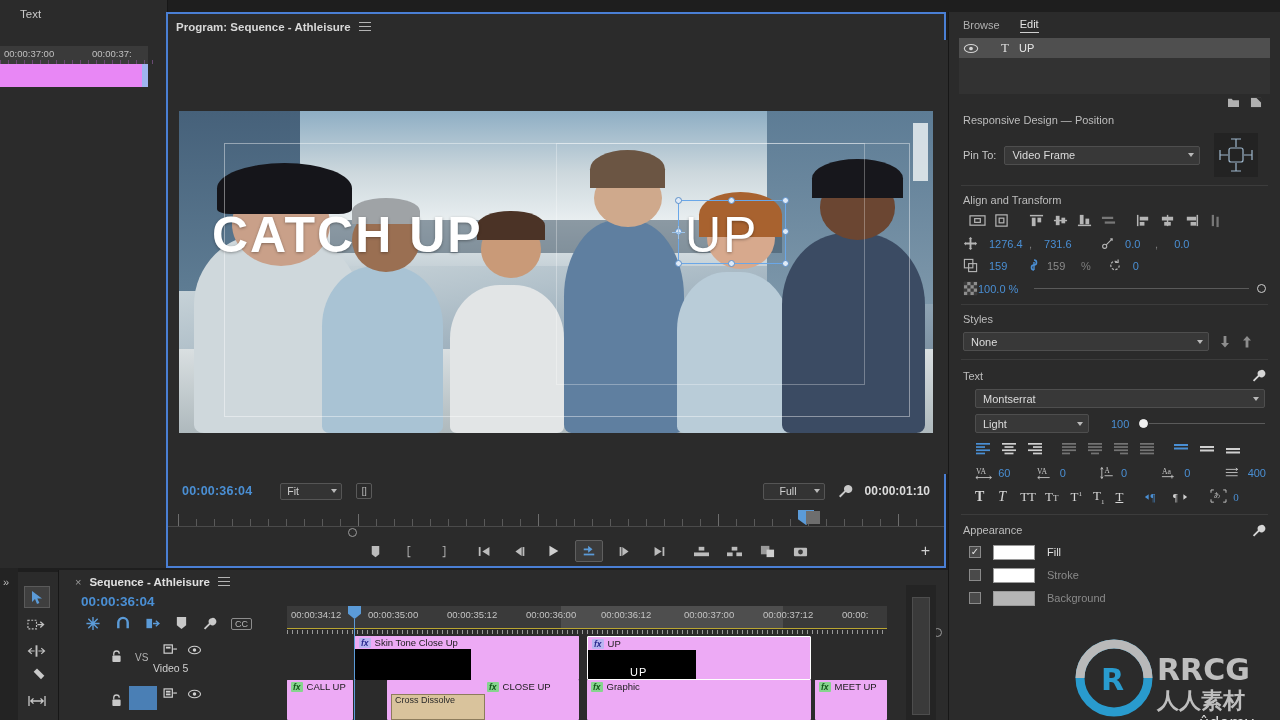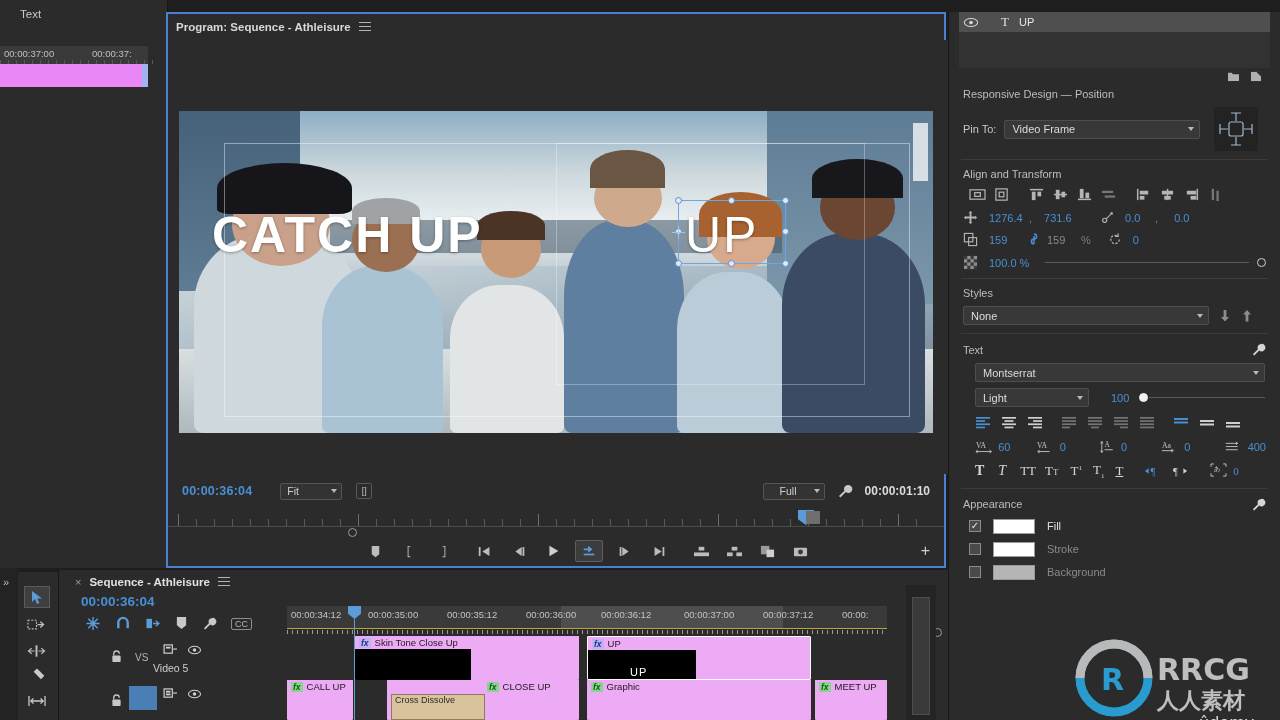--- a/index.html
+++ b/index.html
@@ -387,20 +387,24 @@
         <circle cx="9" cy="8.5" r="2.6" fill="#3a3a3a"></circle>
       </svg>
     <span style="flex:1"></span>
     <span style="font-size:16px;color:#cfcfcf;margin-right:14px;">+</span>
   </div>
 </div>
 
 <div id="eg">
 
 
+  <div class="subtabs">
+    <span class="s">Browse</span>
+    <span class="s active">Edit</span>
+  </div>
 
   <div class="layerrow">
     <svg width="16" height="11" viewBox="0 0 18 12" style="margin-left:4px;">
       <ellipse cx="9" cy="6" rx="7.5" ry="4.6" fill="none" stroke="#d4d4d4" stroke-width="1.2"></ellipse>
         <circle cx="9" cy="6" r="2.1" fill="#d4d4d4"></circle>
     </svg>
     <span style="margin-left:22px;font-size:13px;color:#e0e0e0;font-family:'Liberation Serif',serif;">T</span>
     <span style="margin-left:10px;font-size:11px;color:#e6e6e6;">UP</span>
   </div>
   <div class="layerlist"></div>
@@ -535,21 +539,21 @@
             <rect x="1" y="1" width="3.5" height="3.5"></rect>
             <rect x="8" y="1" width="3.5" height="3.5"></rect>
             <rect x="4.5" y="4.5" width="3.5" height="3.5"></rect>
             <rect x="11.5" y="4.5" width="3.5" height="3.5"></rect>
             <rect x="1" y="8" width="3.5" height="3.5"></rect>
             <rect x="8" y="8" width="3.5" height="3.5"></rect>
             <rect x="4.5" y="11.5" width="3.5" height="3.5"></rect>
             <rect x="11.5" y="11.5" width="3.5" height="3.5"></rect>
           </g>
       </svg>
-      <span class="valblue" style="margin-left:11px;width:52px;">100.0 %</span>
+      <span class="valblue" style="width:52px;">100.0 %</span>
       <span class="slider-line" style="margin:0 8px 0 4px;"></span>
       <span class="slider-knob"></span>
     </div>
   </div>
 
   <div class="divider"></div>
 
   <div class="sec">
     <div class="sec-ttl">Styles</div>
     <div style="display:flex;align-items:center;gap:10px;">

